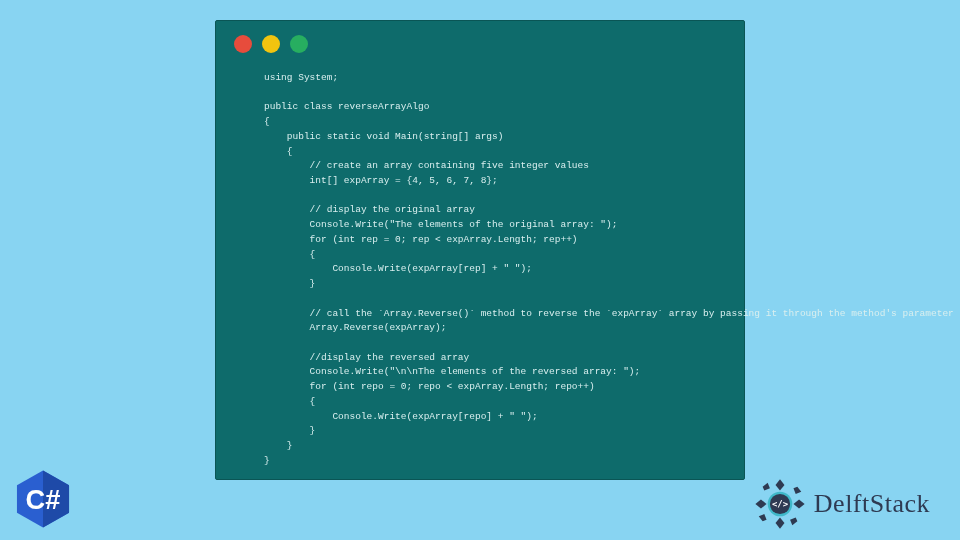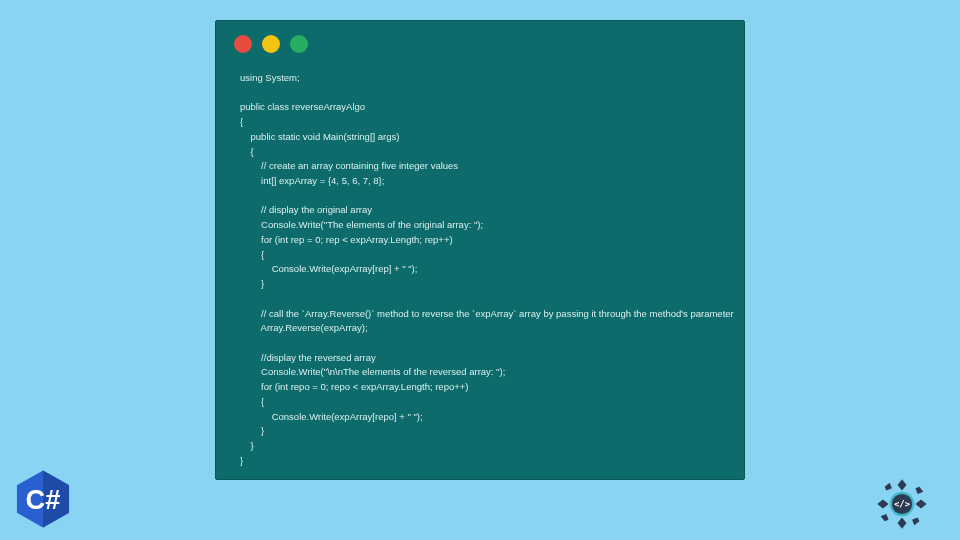--- a/index.html
+++ b/index.html
@@ -29,25 +29,26 @@
   .dot {
     width: 18px;
     height: 18px;
     border-radius: 50%;
   }
   .dot.red { background: #e74c3c; }
   .dot.yellow { background: #f1c40f; }
   .dot.green { background: #27ae60; }
   .code-content {
     color: #d9efef;
-    font-family: Liberation Sans, sans-serif;
+    font-family: Liberation Mono, monospace;
     font-size: 9.5px;
     line-height: 1.55;
     padding: 8px 24px 20px 24px;
     white-space: pre;
+    margin-left: 24px;
   }
   .csharp-badge {
     position: absolute;
     left: 12px;
     bottom: 10px;
     width: 62px;
     height: 62px;
   }
   .csharp-badge svg { width: 100%; height: 100%; }
   .delft-logo {
@@ -130,13 +131,14 @@
           <polygon points="-31,31 -38,22 -28,18 -24,28"></polygon>
           <polygon points="-44,0 -34,-8 -24,0 -34,8"></polygon>
           <polygon points="-31,-31 -22,-38 -18,-28 -28,-24"></polygon>
         </g>
         <circle r="22" fill="#3fb8c9"></circle>
         <circle r="18" fill="#2e3a52"></circle>
         <text x="0" y="6" text-anchor="middle" font-family="monospace" font-size="16" font-weight="bold" fill="#ffffff">&lt;/&gt;</text>
       </g>
     </svg>
   </div>
+  <div class="delft-text">DelftStack</div>
 </div>
 
 </body></html>

